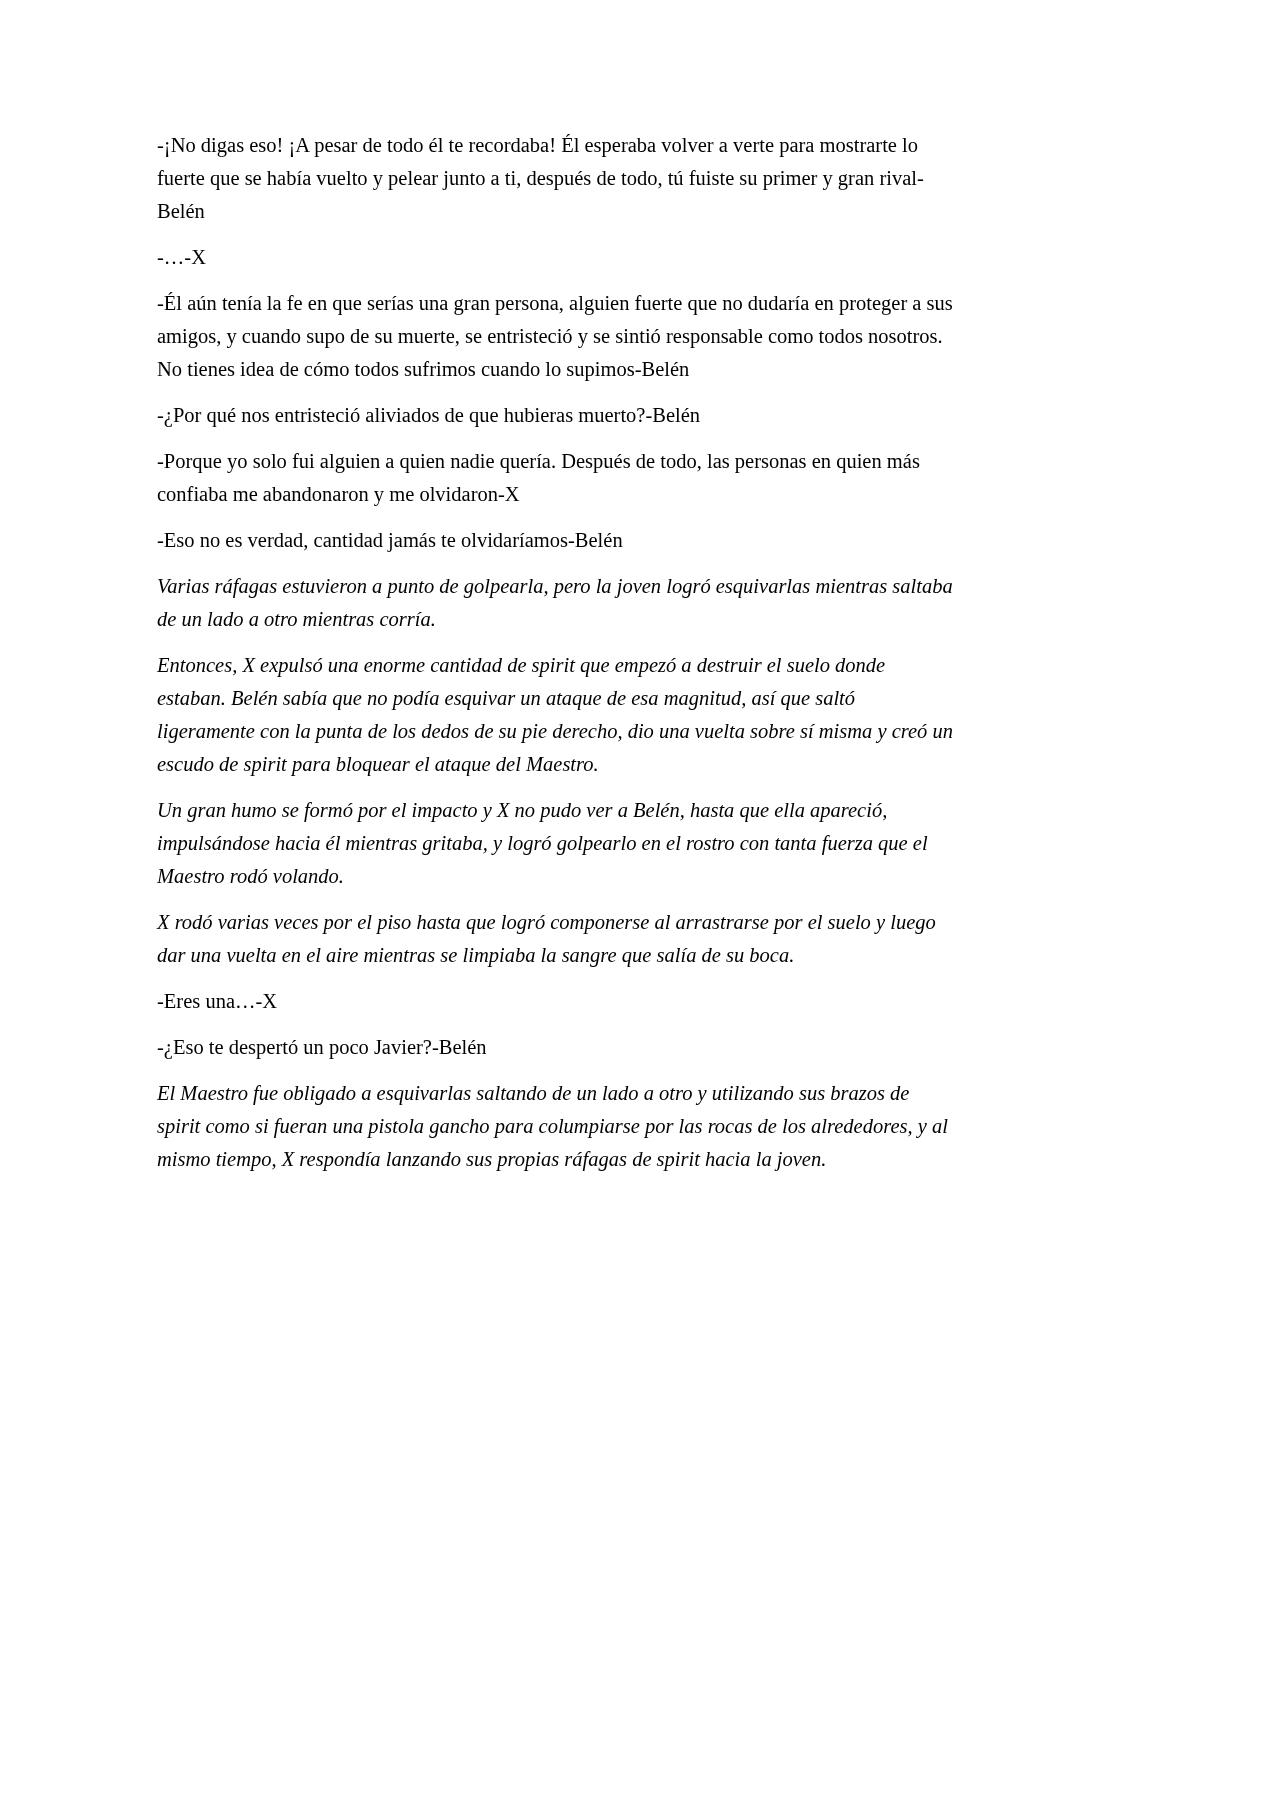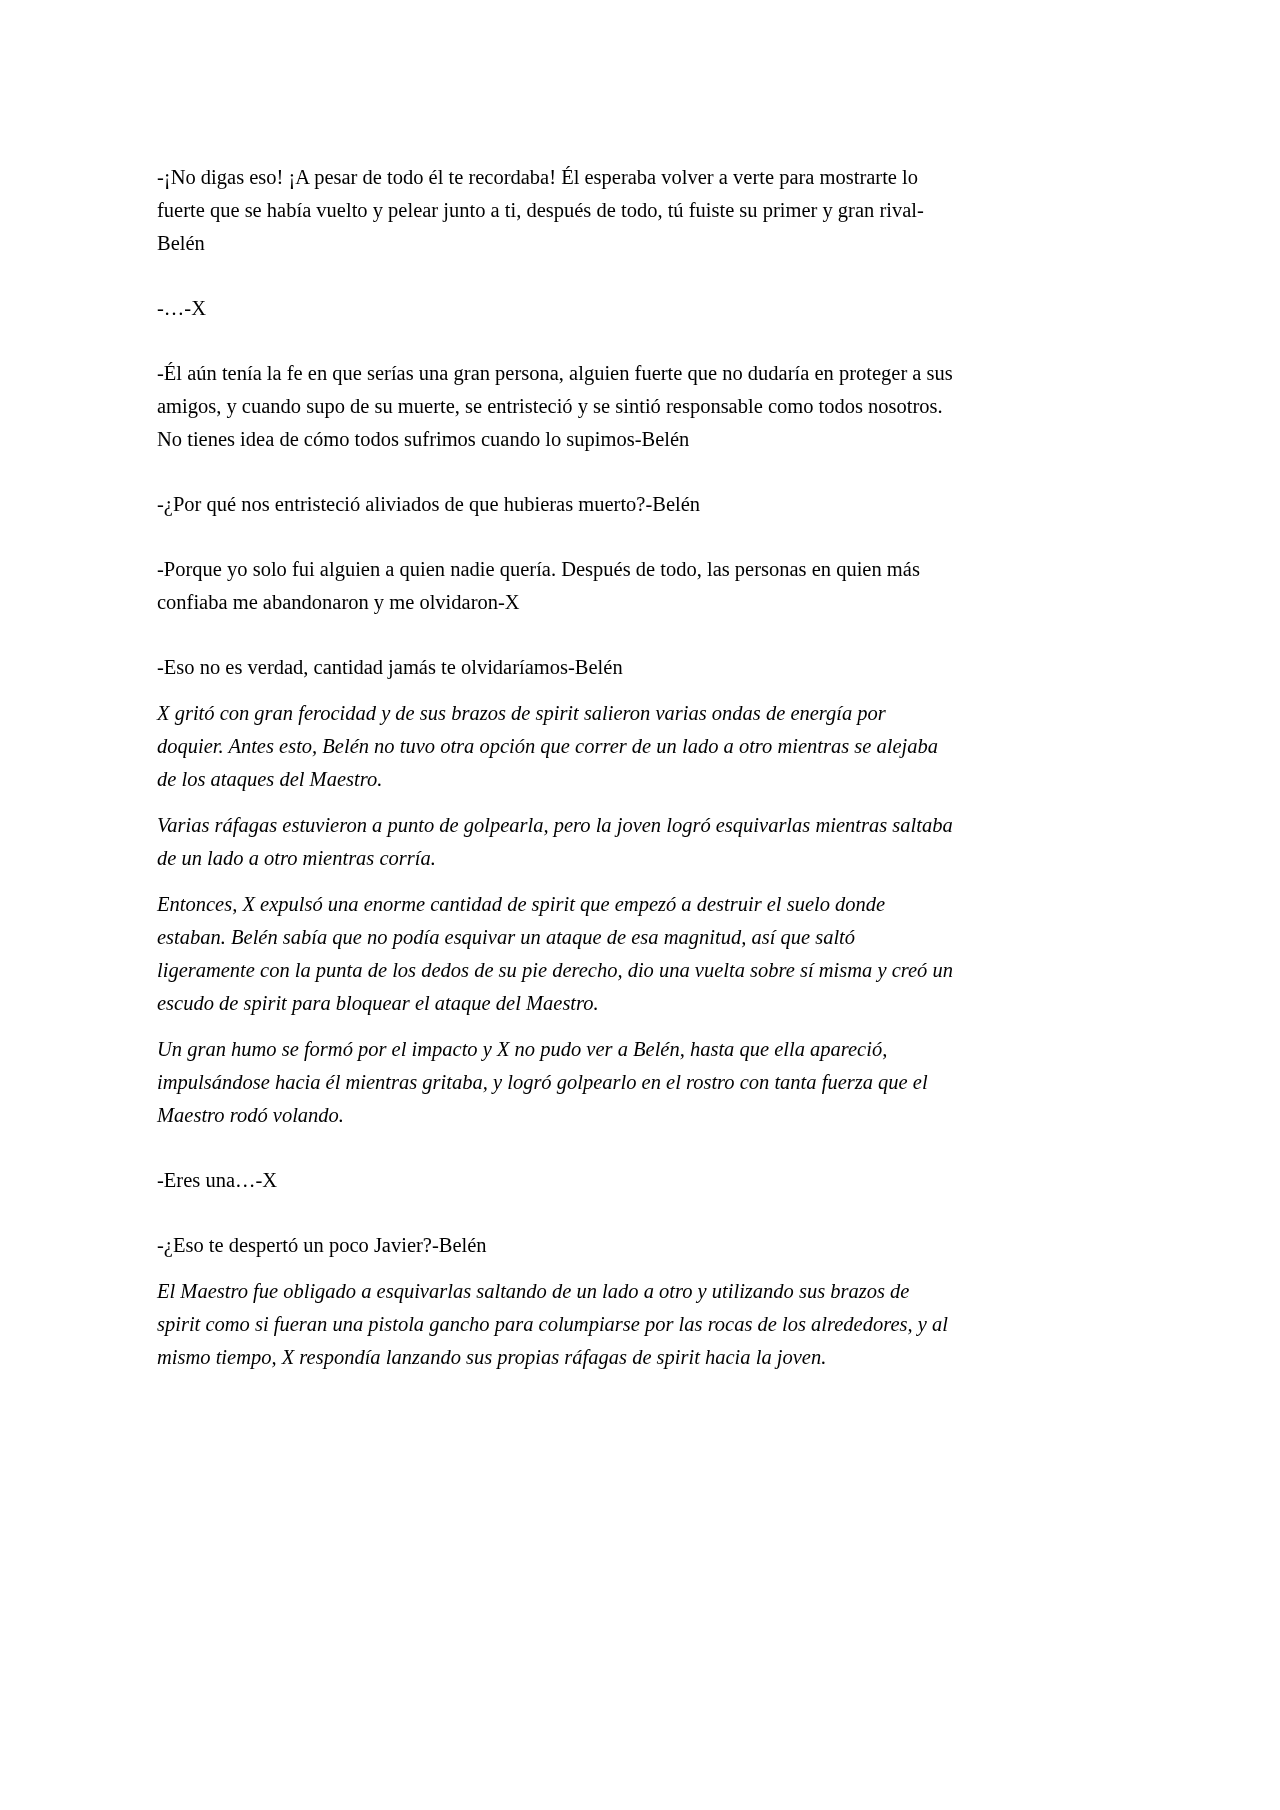--- a/index.html
+++ b/index.html
@@ -26,35 +26,34 @@
     text-align: left;
   }
   .content p {
     margin: 0 0 13px 0;
   }
   .content p.italic {
     font-style: italic;
   }
   .content p.normal {
     font-style: normal;
-    margin-top: 32px;
   }
 </style>
 </head>
 <body>
 
 <div class="page">
   <div class="content">
     <p class="normal">-¡No digas eso! ¡A pesar de todo él te recordaba! Él esperaba volver a verte para mostrarte lo fuerte que se había vuelto y pelear junto a ti, después de todo, tú fuiste su primer y gran rival-Belén</p>
     <p class="normal">-…-X</p>
     <p class="normal">-Él aún tenía la fe en que serías una gran persona, alguien fuerte que no dudaría en proteger a sus amigos, y cuando supo de su muerte, se entristeció y se sintió responsable como todos nosotros. No tienes idea de cómo todos sufrimos cuando lo supimos-Belén</p>
     <p class="normal">-¿Por qué nos entristeció aliviados de que hubieras muerto?-Belén</p>
     <p class="normal">-Porque yo solo fui alguien a quien nadie quería. Después de todo, las personas en quien más confiaba me abandonaron y me olvidaron-X</p>
     <p class="normal">-Eso no es verdad, cantidad jamás te olvidaríamos-Belén</p>
-    <p class="italic">X gritó con gran ferocidad y de sus brazos de spirit salieron varias ondas de energía por doquier. Antes esto, Belén no tuvo otra opción que correr de un lado a otro mientras se alejaba de los ataques del Maestro.</p>
     <p class="italic">Varias ráfagas estuvieron a punto de golpearla, pero la joven logró esquivarlas mientras saltaba de un lado a otro mientras corría.</p>
     <p class="italic">Entonces, X expulsó una enorme cantidad de spirit que empezó a destruir el suelo donde estaban. Belén sabía que no podía esquivar un ataque de esa magnitud, así que saltó ligeramente con la punta de los dedos de su pie derecho, dio una vuelta sobre sí misma y creó un escudo de spirit para bloquear el ataque del Maestro.</p>
     <p class="italic">Un gran humo se formó por el impacto y X no pudo ver a Belén, hasta que ella apareció, impulsándose hacia él mientras gritaba, y logró golpearlo en el rostro con tanta fuerza que el Maestro rodó volando.</p>
+    <p class="italic">X rodó varias veces por el piso hasta que logró componerse al arrastrarse por el suelo y luego dar una vuelta en el aire mientras se limpiaba la sangre que salía de su boca.</p>
     <p class="normal">-Eres una…-X</p>
     <p class="normal">-¿Eso te despertó un poco Javier?-Belén</p>
     <p class="italic">El Maestro fue obligado a esquivarlas saltando de un lado a otro y utilizando sus brazos de spirit como si fueran una pistola gancho para columpiarse por las rocas de los alrededores, y al mismo tiempo, X respondía lanzando sus propias ráfagas de spirit hacia la joven.</p>
   </div>
 </div>
 
 </body></html>

